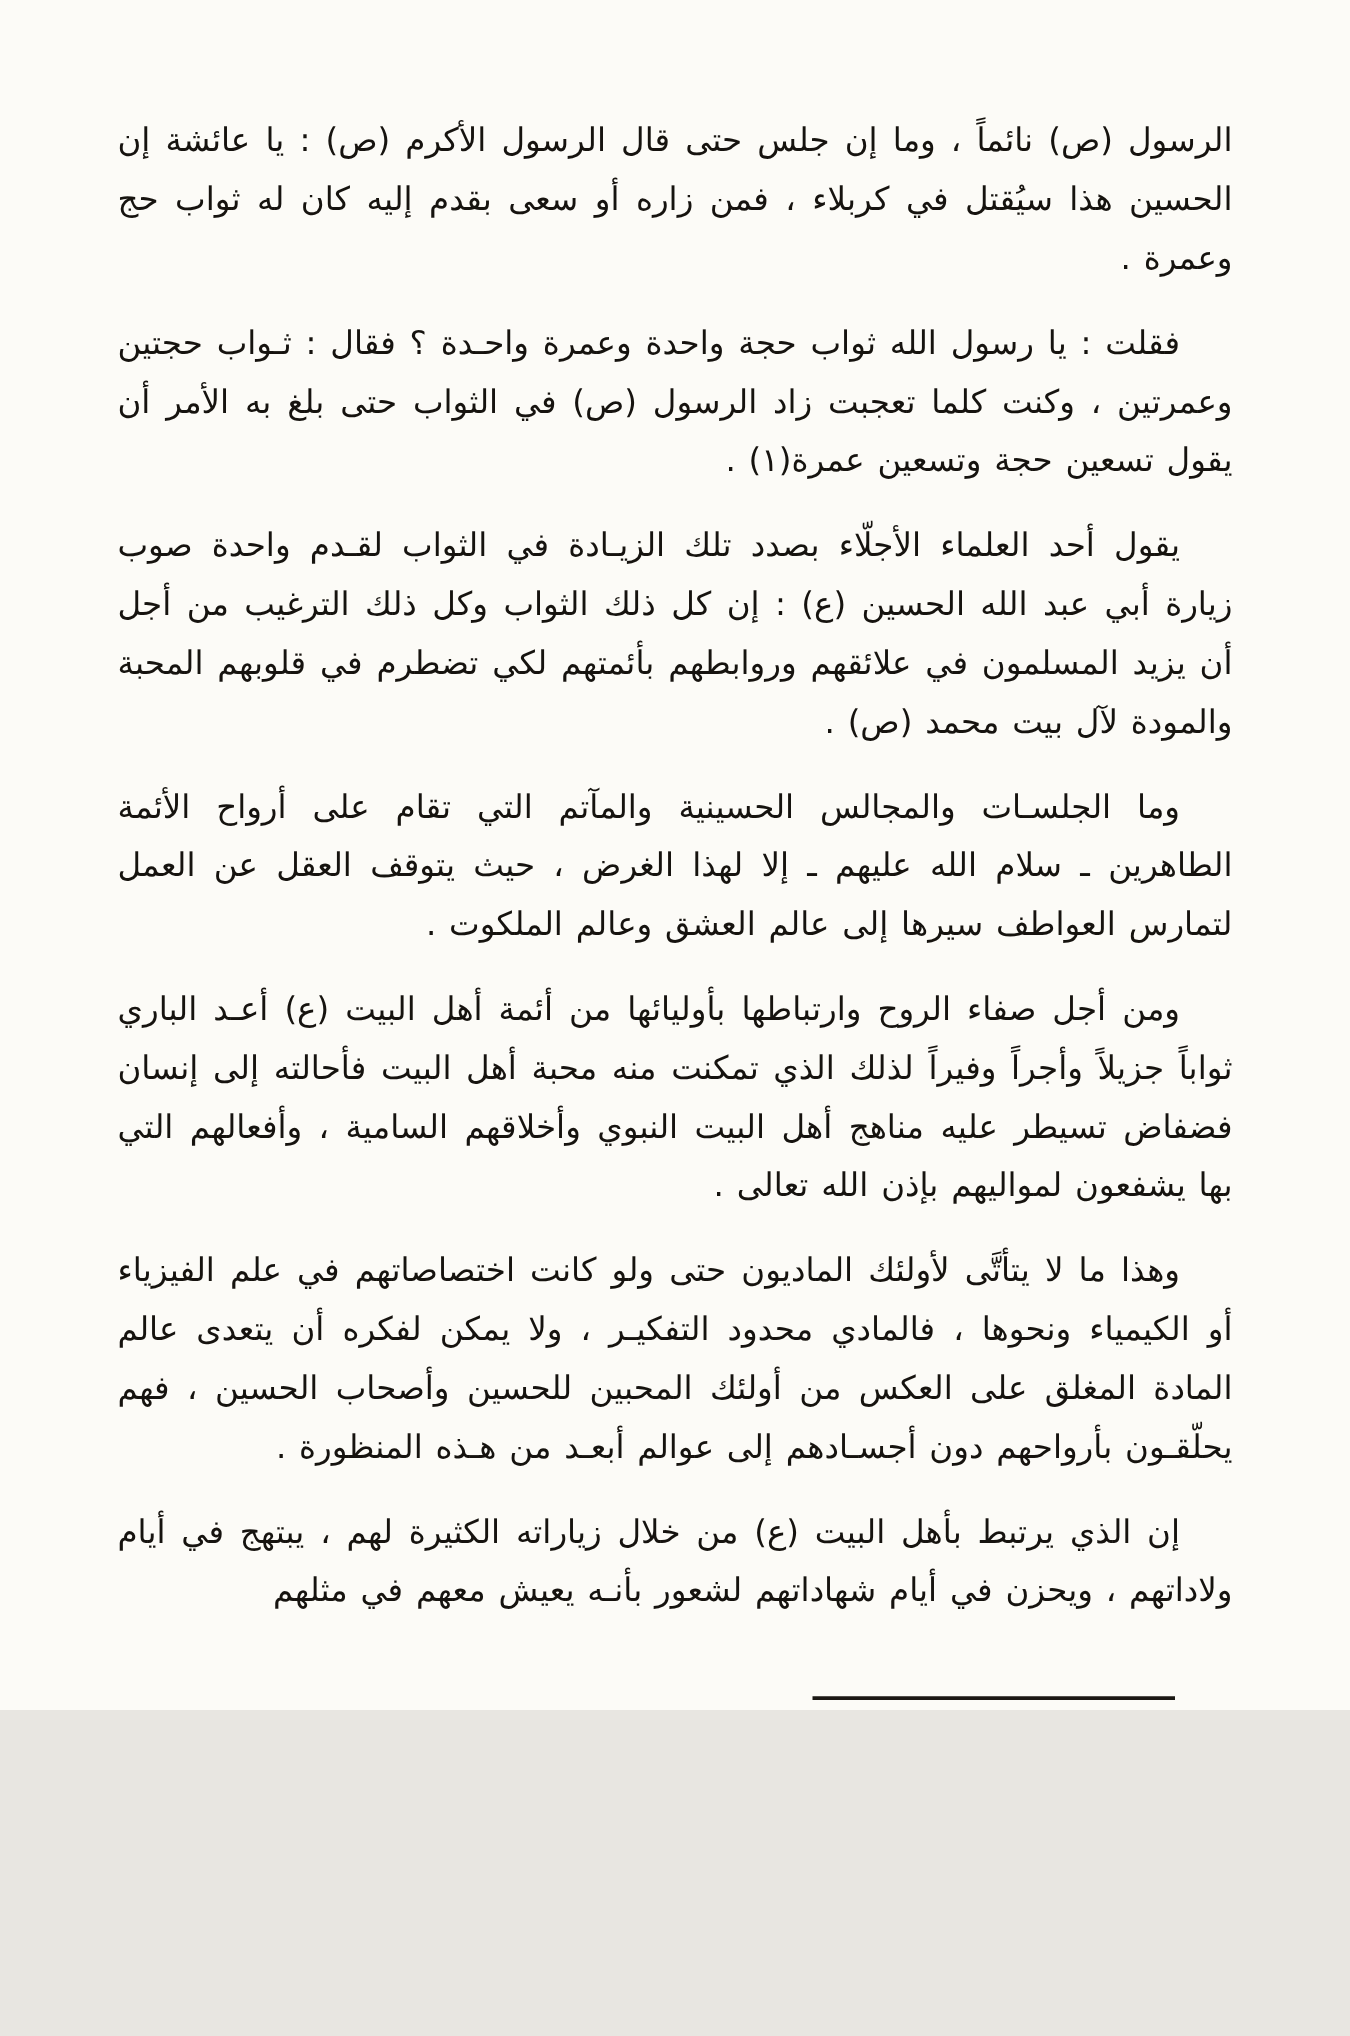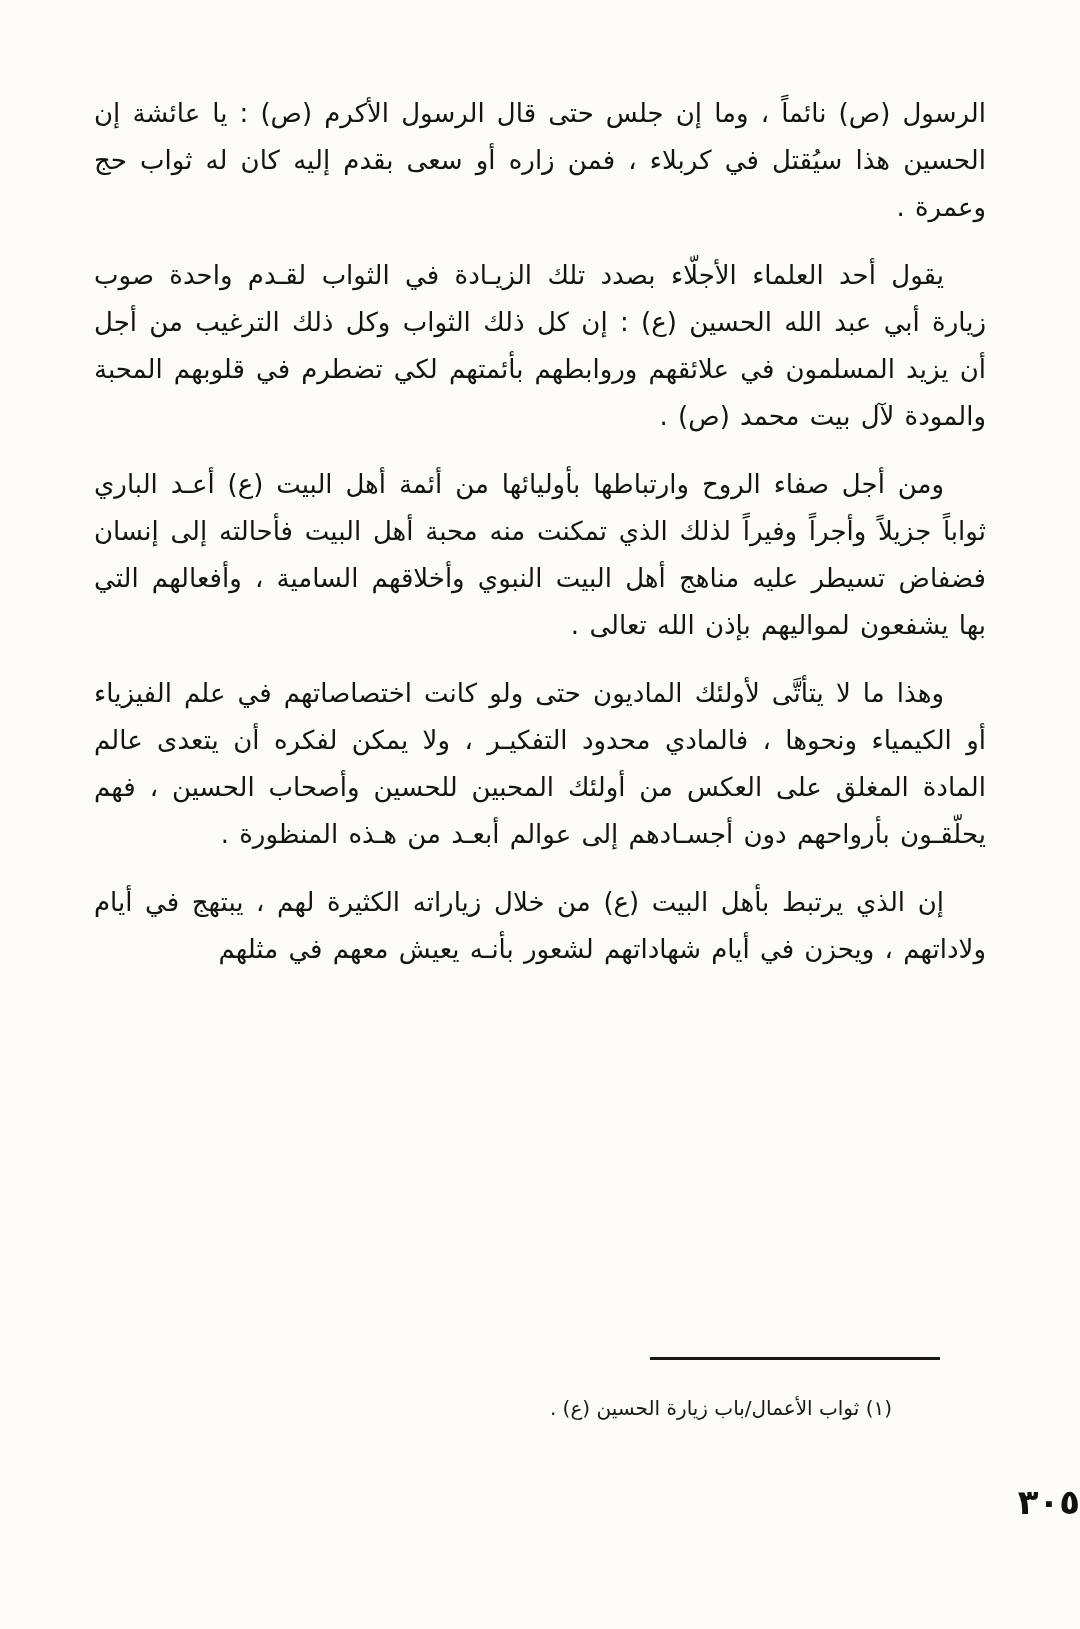--- a/index.html
+++ b/index.html
@@ -3,21 +3,21 @@
 <meta charset="utf-8">
 <style>
   html, body {
     margin: 0;
     padding: 0;
     background: #e8e6e1;
   }
   .page {
     position: relative;
     width: 1080px;
-    height: 1629px;
+    height: 1368px;
     margin: 0 auto;
     background: #fcfbf7;
     color: #16130f;
     font-family: "DejaVu Sans", sans-serif;
     overflow: hidden;
     box-shadow: 0 0 6px rgba(0,0,0,0.15);
   }
   .text-block {
     position: absolute;
     top: 90px;
@@ -65,21 +65,23 @@
     color: #14110d;
   }
 </style>
 </head>
 <body>
 
 <div class="page">
 
   <div class="text-block">
     <p class="para flush">الرسول (ص) نائماً ، وما إن جلس حتى قال الرسول الأكرم (ص) : يا عائشة إن الحسين هذا سيُقتل في كربلاء ، فمن زاره أو سعى بقدم إليه كان له ثواب حج وعمرة .</p>
+    <p class="para">فقلت : يا رسول الله ثواب حجة واحدة وعمرة واحـدة ؟ فقال : ثـواب حجتين وعمرتين ، وكنت كلما تعجبت زاد الرسول (ص) في الثواب حتى بلغ به الأمر أن يقول تسعين حجة وتسعين عمرة(١) .</p>
     <p class="para">يقول أحد العلماء الأجلّاء بصدد تلك الزيـادة في الثواب لقـدم واحدة صوب زيارة أبي عبد الله الحسين (ع) : إن كل ذلك الثواب وكل ذلك الترغيب من أجل أن يزيد المسلمون في علائقهم وروابطهم بأئمتهم لكي تضطرم في قلوبهم المحبة والمودة لآل بيت محمد (ص) .</p>
+    <p class="para">وما الجلسـات والمجالس الحسينية والمآتم التي تقام على أرواح الأئمة الطاهرين ـ سلام الله عليهم ـ إلا لهذا الغرض ، حيث يتوقف العقل عن العمل لتمارس العواطف سيرها إلى عالم العشق وعالم الملكوت .</p>
     <p class="para">ومن أجل صفاء الروح وارتباطها بأوليائها من أئمة أهل البيت (ع) أعـد الباري ثواباً جزيلاً وأجراً وفيراً لذلك الذي تمكنت منه محبة أهل البيت فأحالته إلى إنسان فضفاض تسيطر عليه مناهج أهل البيت النبوي وأخلاقهم السامية ، وأفعالهم التي بها يشفعون لمواليهم بإذن الله تعالى .</p>
     <p class="para">وهذا ما لا يتأتَّى لأولئك الماديون حتى ولو كانت اختصاصاتهم في علم الفيزياء أو الكيمياء ونحوها ، فالمادي محدود التفكيـر ، ولا يمكن لفكره أن يتعدى عالم المادة المغلق على العكس من أولئك المحبين للحسين وأصحاب الحسين ، فهم يحلّقـون بأرواحهم دون أجسـادهم إلى عوالم أبعـد من هـذه المنظورة .</p>
     <p class="para">إن الذي يرتبط بأهل البيت (ع) من خلال زياراته الكثيرة لهم ، يبتهج في أيام ولاداتهم ، ويحزن في أيام شهاداتهم لشعور بأنـه يعيش معهم في مثلهم</p>
   </div>
 
   <div class="footnote-rule"></div>
 
   <p class="footnote">(١) ثواب الأعمال/باب زيارة الحسين (ع) .</p>
 
   <div class="page-number">٣٠٥</div>

